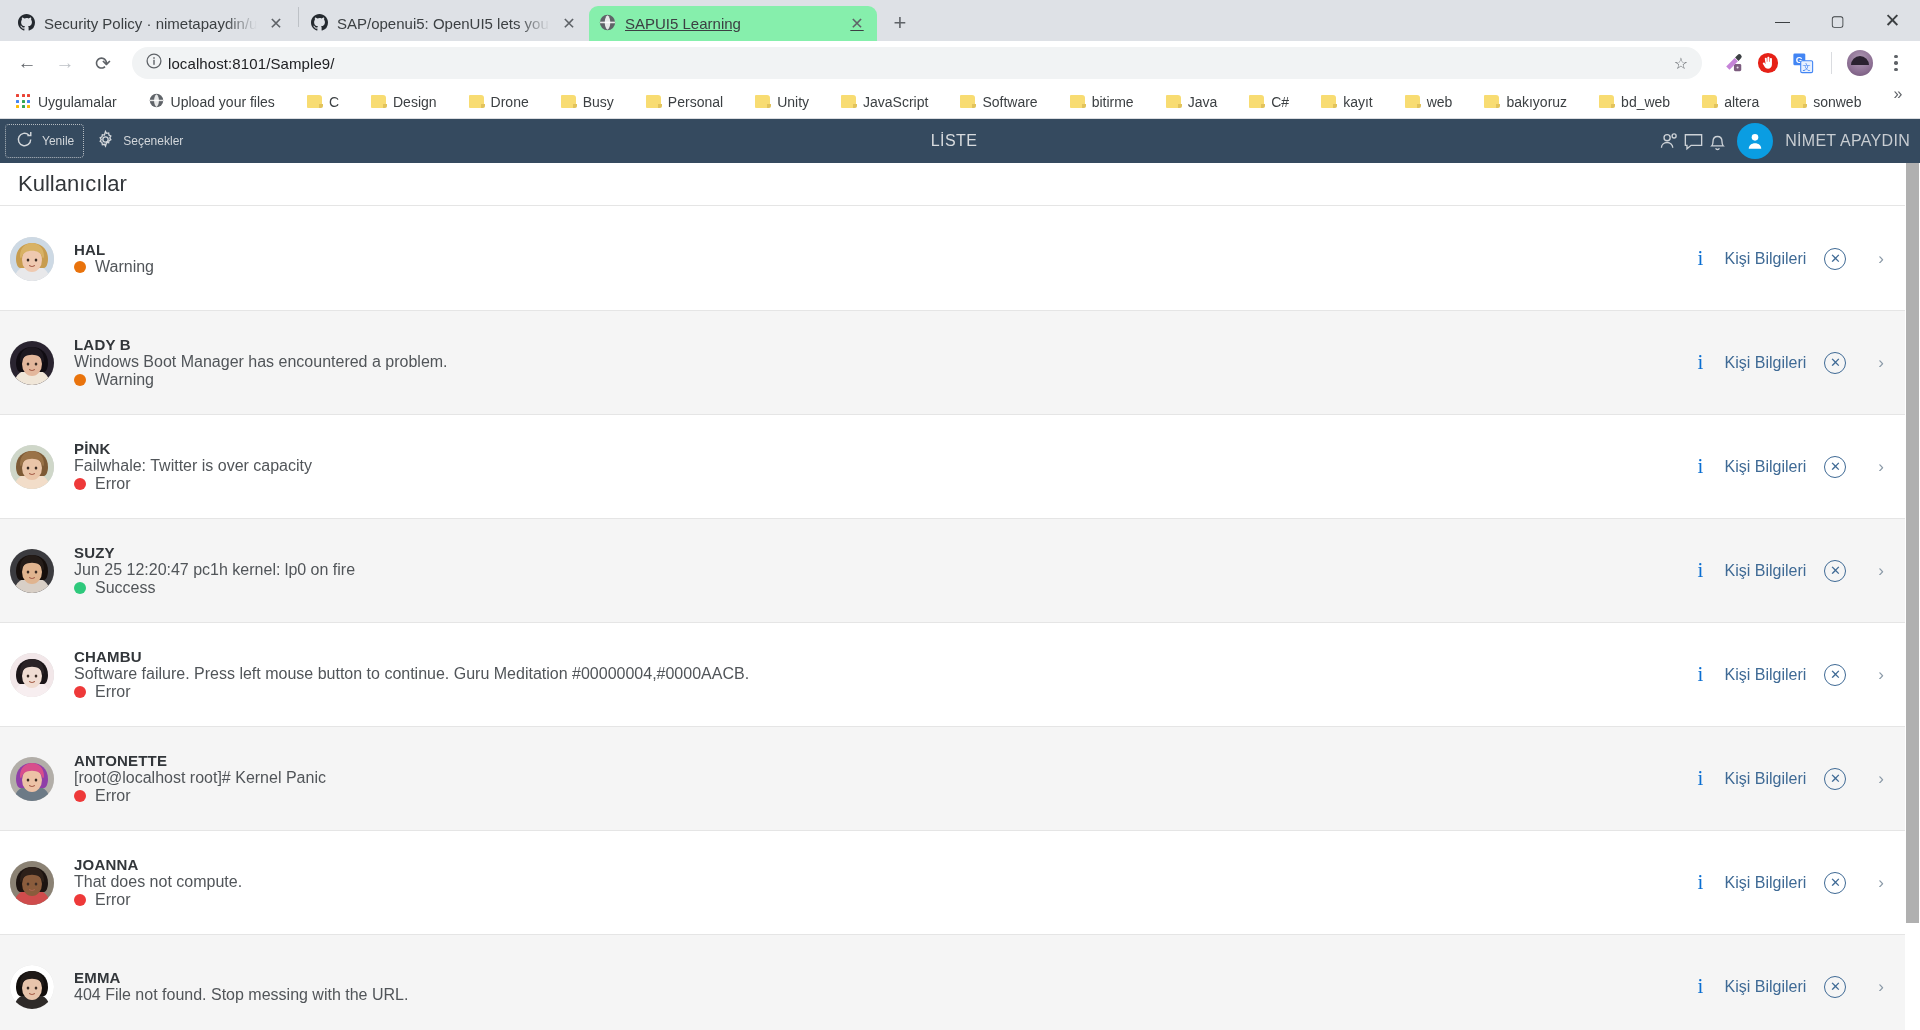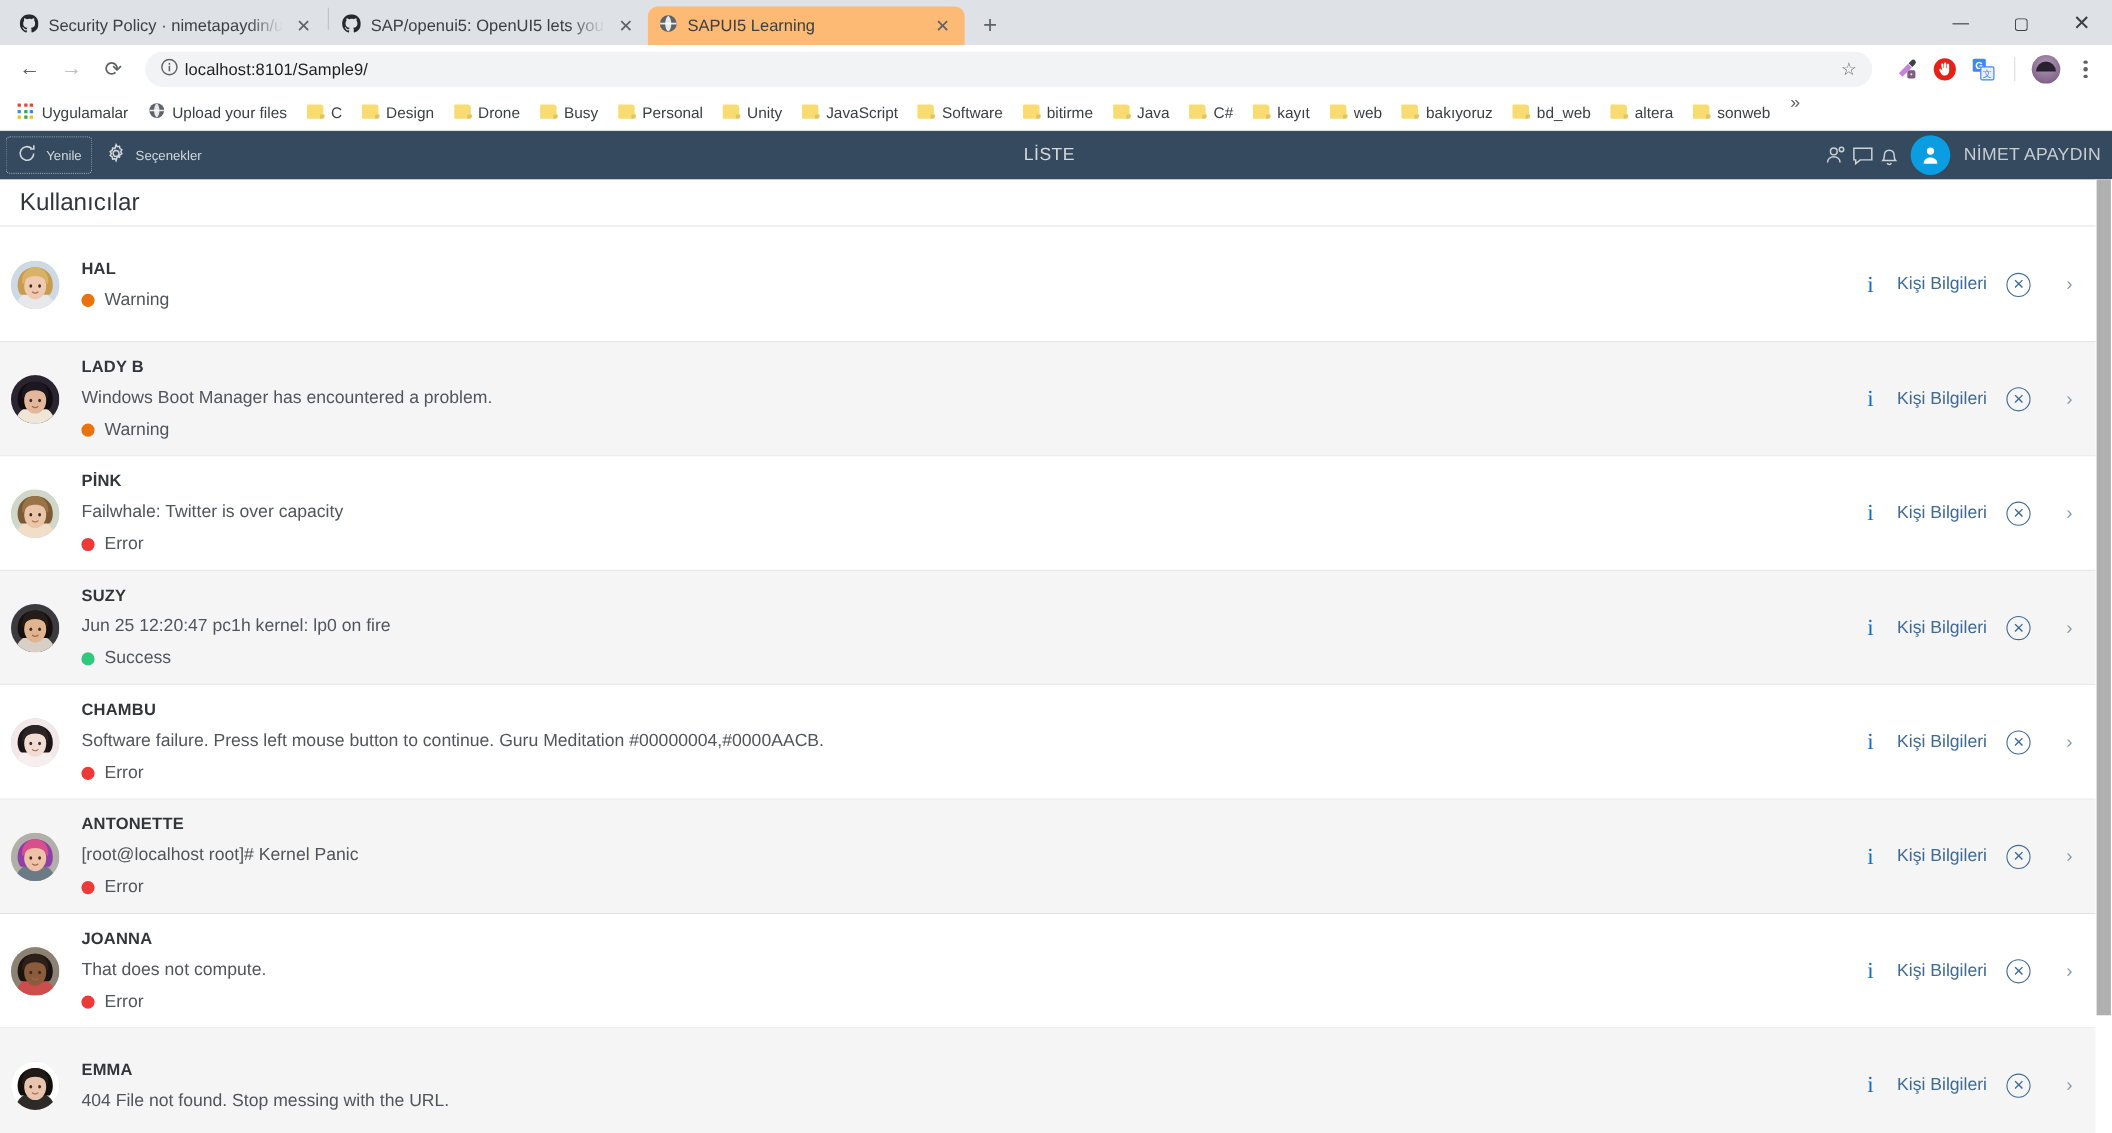--- a/index.html
+++ b/index.html
@@ -17,21 +17,21 @@
     height: 41px; background: #dee1e6;
     display: flex; align-items: flex-end; padding-left: 8px;
     flex: 0 0 41px; position: relative;
   }
   .tab {
     height: 35px; width: 288px; display: flex; align-items: center;
     border-radius: 9px 9px 0 0; padding: 0 10px; gap: 9px;
     font-size: 15px; color: #3c4043; position: relative;
   }
   .tab.inactive { background: transparent; }
-  .tab.active { background: #fdba74; }
+  .tab.active { background: #86efac; text-decoration: underline; }
   .tab-title {
     flex: 1; white-space: nowrap; overflow: hidden;
     text-overflow: clip;
     -webkit-mask-image: linear-gradient(to right, #000 85%, transparent 100%);
             mask-image: linear-gradient(to right, #000 85%, transparent 100%);
   }
   .tab-close {
     width: 20px; height: 20px; display: flex; align-items: center;
     justify-content: center; border-radius: 50%; font-size: 16px;
     color: #5f6368; flex: 0 0 20px;
@@ -78,21 +78,21 @@
   .profile-pic::after {
     content:""; position:absolute; left:4px; top:6px; width:18px; height:9px;
     background:#2a2130; border-radius: 9px 9px 0 0;
   }
   .kebab { width: 28px; height: 28px; display: flex; flex-direction: column;
            align-items: center; justify-content: center; gap: 3px; }
   .kebab i { width: 3.5px; height: 3.5px; background: #5f6368; border-radius: 50%; display:block;}
 
   .bookmarks {
     height: 34px; background: #ffffff; display: flex; 
-    padding: 0 8px; gap: 2px; flex: 0 0 34px;
+    padding: 0 8px; gap: 16px; flex: 0 0 34px;
     border-bottom: 1px solid #dadce0;
   }
   .bm {
     display: flex; align-items: center; gap: 7px; padding: 4px 8px;
     border-radius: 4px; font-size: 14px; color: #3c4043; white-space: nowrap;
   }
   .folder-ico {
     width: 15px; height: 13px; background: #f8dc72; border-radius: 1px 3px 3px 1px;
     position: relative; flex: 0 0 15px;
   }
@@ -145,21 +145,21 @@
   .row {
     display: flex; align-items: center; height: 104px;
     border-bottom: 1px solid #e5e5e5; padding: 0 0 0 10px; background: #fff;
   }
   .row.alt { background: #f5f5f5; }
   .av {
     width: 44px; height: 44px; border-radius: 50%; flex: 0 0 44px; margin-right: 20px;
     overflow: hidden; position: relative; background: #d8d8d8;
   }
   .av svg { display:block; width: 44px; height: 44px; }
-  .row-text { flex: 1; min-width: 0; display: flex; flex-direction: column; gap: 11px; padding: 4px 0; }
+  .row-text { flex: 1; min-width: 0; display: flex; flex-direction: column; gap: 0; padding: 4px 0; }
   .row-name { font-size: 15px; color: #32363a; font-weight: bold; letter-spacing: .2px; }
   .row-desc { font-size: 16px; color: #515559; }
   .row-status { display: flex; align-items: center; gap: 9px; font-size: 16px; color: #515559; }
   .dot { width: 12px; height: 12px; border-radius: 50%; flex: 0 0 12px; }
   .row-actions { display: flex; align-items: center; gap: 18px; padding-right: 22px; }
   .info-i {
     font-family: "Liberation Serif", serif; font-size: 21px; color: #0a6ed1;
     width: 12px; text-align: center;
   }
   .act-link { font-size: 16px; color: #3f6a95; }

